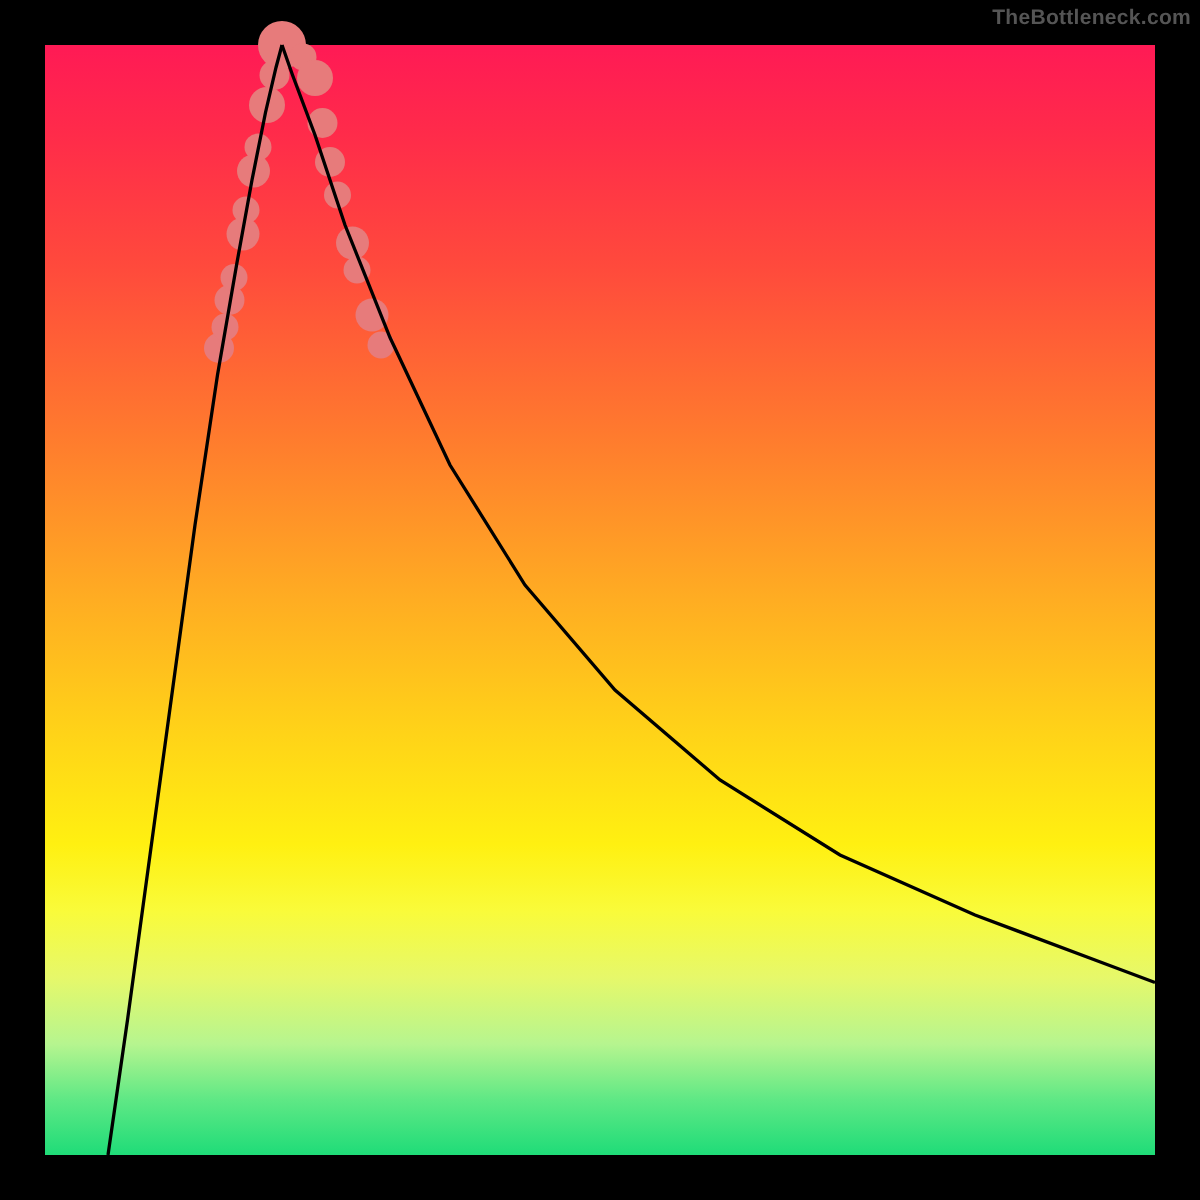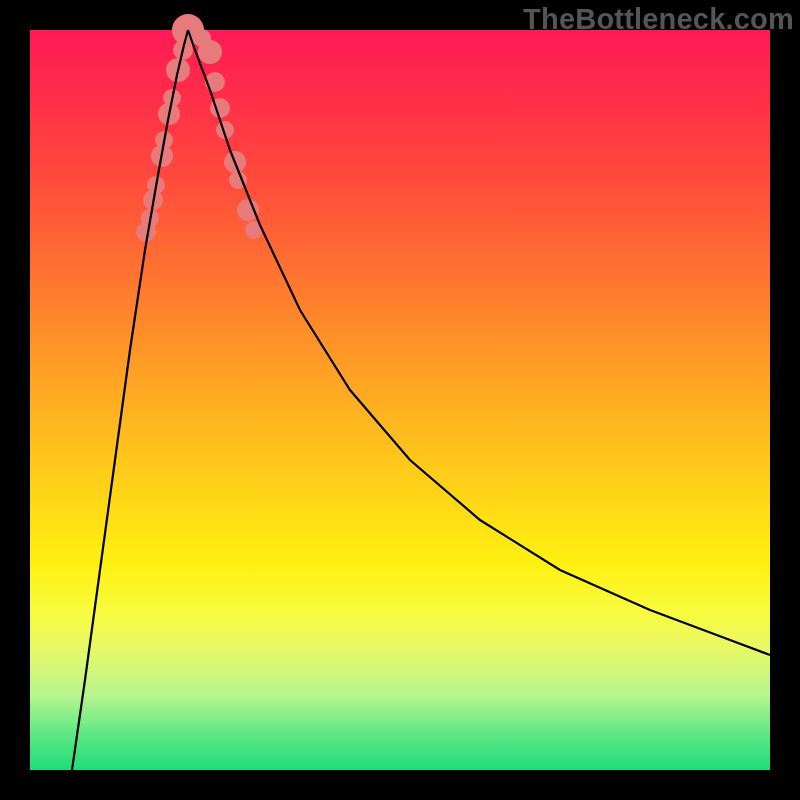--- a/index.html
+++ b/index.html
@@ -44,21 +44,21 @@
     left: 0;
     top: 0;
     width: 740px;
     height: 740px;
     overflow: visible;
   }
   .watermark {
     position: absolute;
     top: 3px;
     right: 6px;
-    font-size: 29px;
+    font-size: 14px;
     font-weight: 600;
     color: #555;
     letter-spacing: 0.2px;
     user-select: none;
   }
 </style>
 </head>
 <body>
 
 <div class="frame">

